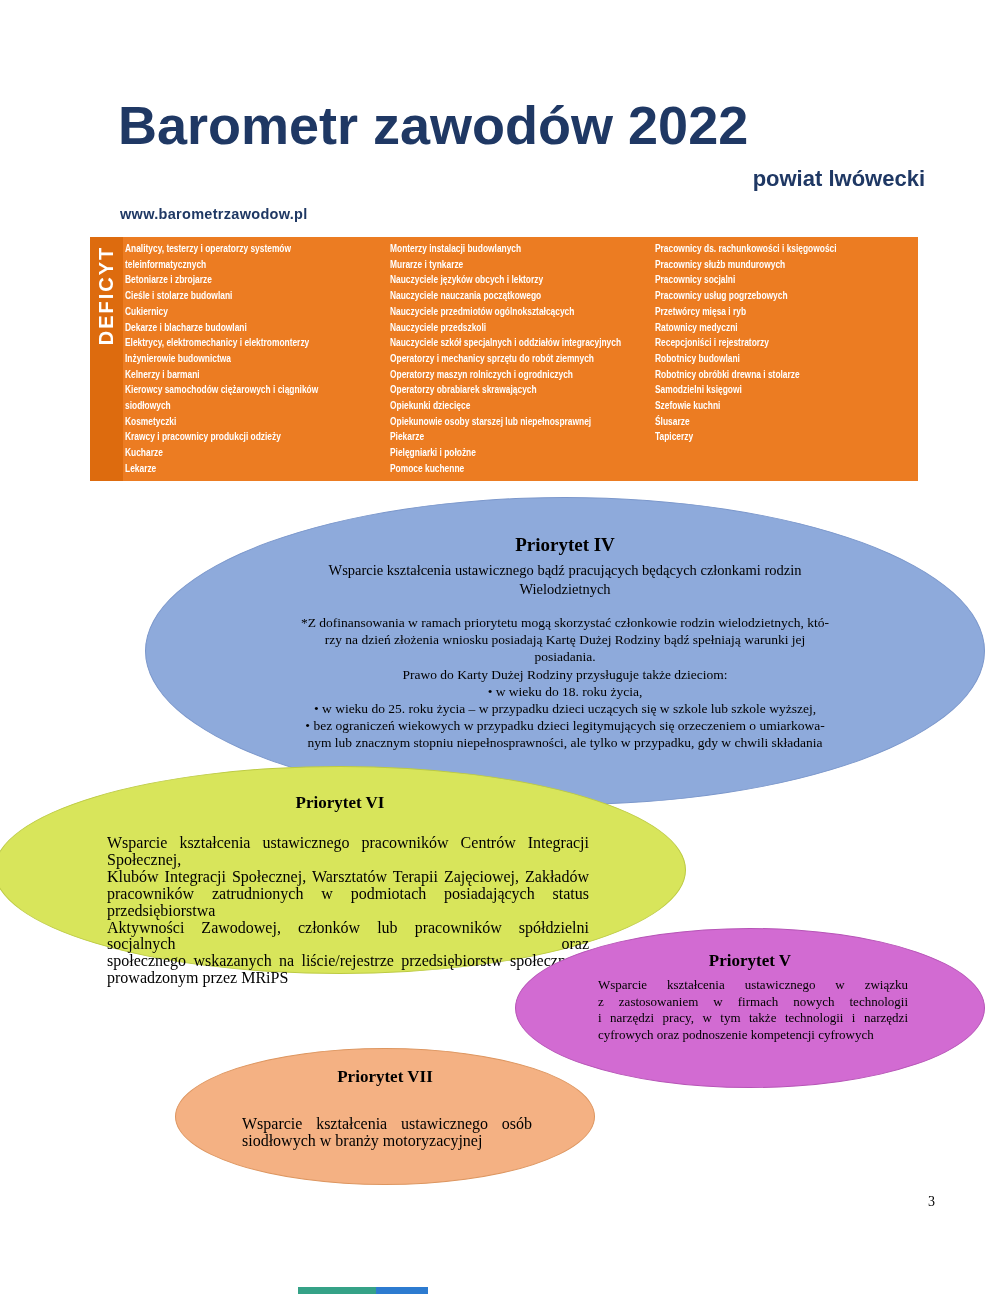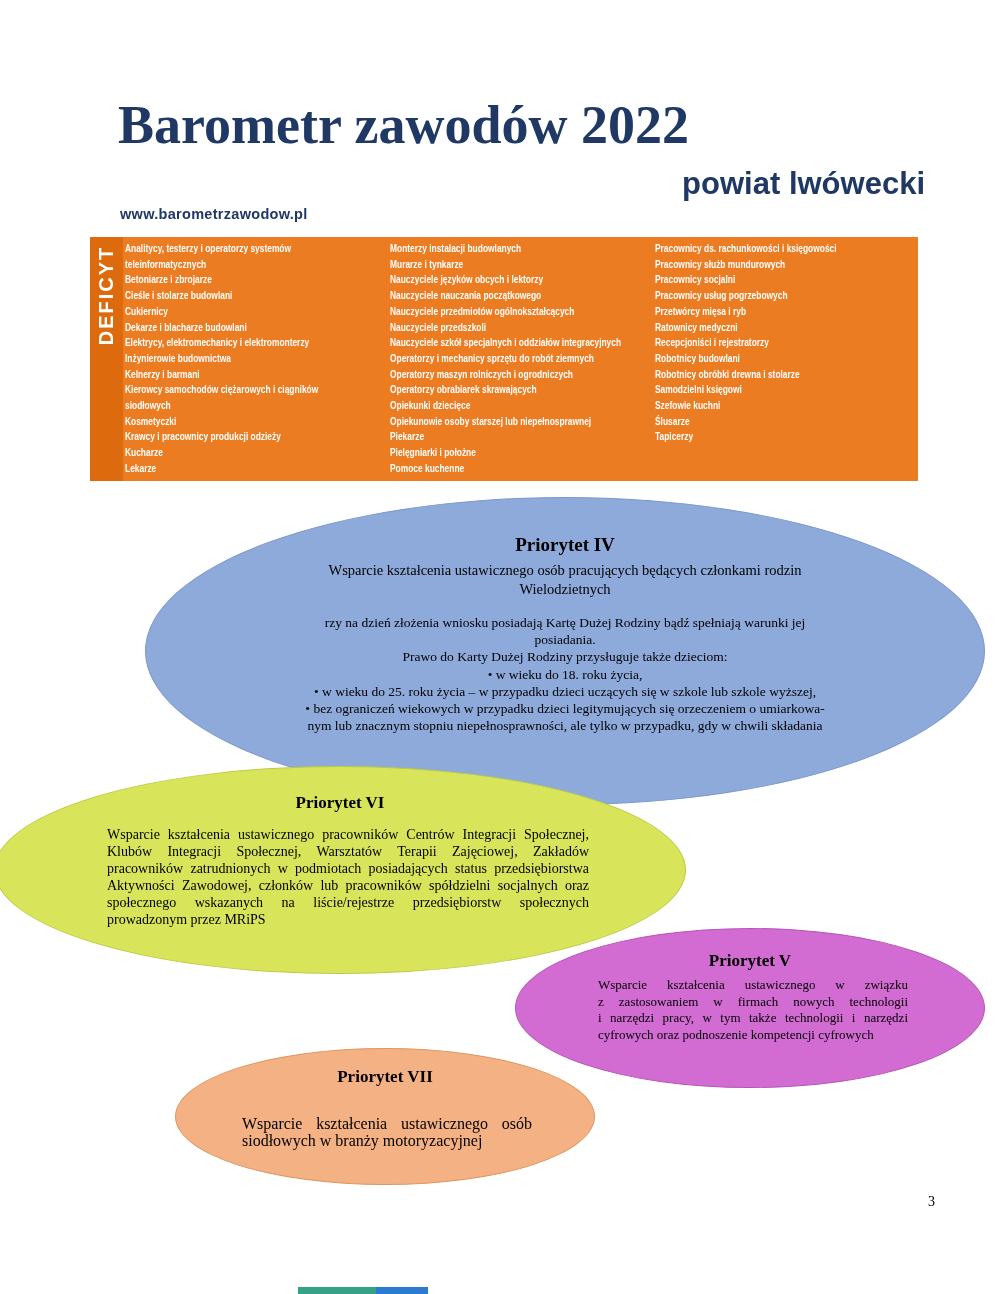--- a/index.html
+++ b/index.html
@@ -12,33 +12,33 @@
     background: #ffffff;
     font-family: "Liberation Serif", serif;
     color: #000;
     overflow: hidden;
   }
 
   
   .title {
     position: absolute;
     left: 118px; top: 98px;
-    font-family: Liberation Serif, serif;
+    font-family: Liberation Sans, sans-serif;
     font-weight: bold;
     font-size: 54px;
     line-height: 1;
     color: var(--navy, #1f3864);
     white-space: nowrap;
   }
   .subtitle {
     position: absolute;
     right: 75px; top: 166px;
     font-family: "Liberation Sans", sans-serif;
     font-weight: bold;
-    font-size: 31px;
+    font-size: 22px;
     color: var(--navy, #1f3864);
     white-space: nowrap;
   }
   .url {
     position: absolute;
     left: 120px; top: 206px;
     font-family: "Liberation Sans", sans-serif;
     font-weight: bold;
     font-size: 14.5px;
     letter-spacing: 0.3px;
@@ -130,21 +130,21 @@
     text-align: center;
     font-weight: bold;
   }
   .e-green .p-title   { top: 26px; font-size: 17px; }
   .e-magenta .p-title { top: 22px; font-size: 17px; }
   .e-peach .p-title   { top: 18px; font-size: 17px; }
 
   .just .line { text-align: justify; text-align-last: justify; }
   .just .line:last-child { text-align-last: left; }
 
-  .g-body { position: absolute; left: 112px; top: 60px; width: 482px; font-size: 14px; line-height: 16.9px; }
+  .g-body { position: absolute; left: 112px; top: 68px; width: 482px; font-size: 16px; line-height: 16.9px; }
   .m-body { position: absolute; left: 82px;  top: 48px; width: 310px; font-size: 13px; line-height: 16.5px; }
   .o-body { position: absolute; left: 66px;  top: 66px; width: 290px; font-size: 16px; line-height: 17px; }
 
   
   .pageno {
     position: absolute;
     left: 928px; top: 1194px;
     font-size: 14px;
   }
   .sliver {
@@ -217,24 +217,25 @@
           <div class="job-line">Ślusarze</div>
           <div class="job-line">Tapicerzy</div>
         </div>
     </div>
   </section>
 
   <div class="ellipse e-blue">
     <div class="content">
       <div class="p-title">Priorytet IV</div>
       <div class="sub center-lines">
-          <div class="line">Wsparcie kształcenia ustawicznego osób pracujących będących członkami rodzin</div>
+          <div class="line">Wsparcie kształcenia ustawicznego bądź pracujących będących członkami rodzin</div>
           <div class="line">Wielodzietnych</div>
         </div>
       <div class="body center-lines">
+          <div class="line">*Z dofinansowania w ramach priorytetu mogą skorzystać członkowie rodzin wielodzietnych, któ-</div>
           <div class="line">rzy na dzień złożenia wniosku posiadają Kartę Dużej Rodziny bądź spełniają warunki jej</div>
           <div class="line">posiadania.</div>
           <div class="line">Prawo do Karty Dużej Rodziny przysługuje także dzieciom:</div>
           <div class="line">• w wieku do 18. roku życia,</div>
           <div class="line">• w wieku do 25. roku życia – w przypadku dzieci uczących się w szkole lub szkole wyższej,</div>
           <div class="line">• bez ograniczeń wiekowych w przypadku dzieci legitymujących się orzeczeniem o umiarkowa-</div>
           <div class="line">nym lub znacznym stopniu niepełnosprawności, ale tylko w przypadku, gdy w chwili składania</div>
         </div>
     </div>
   </div>

